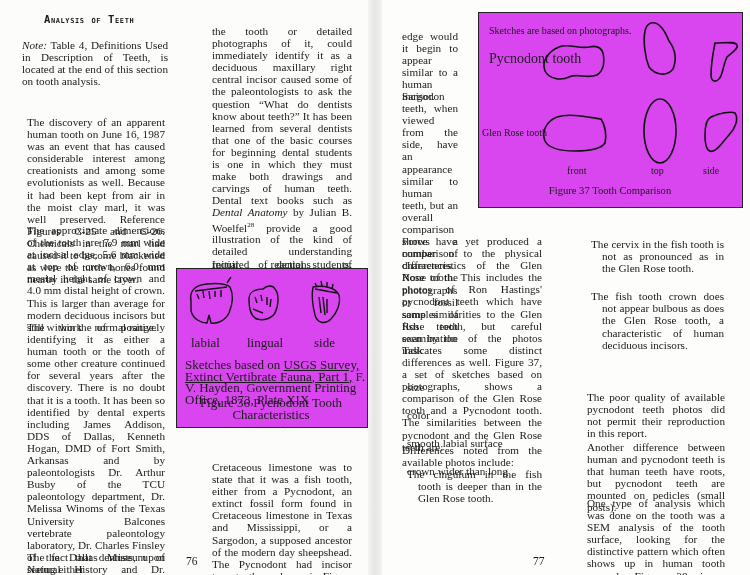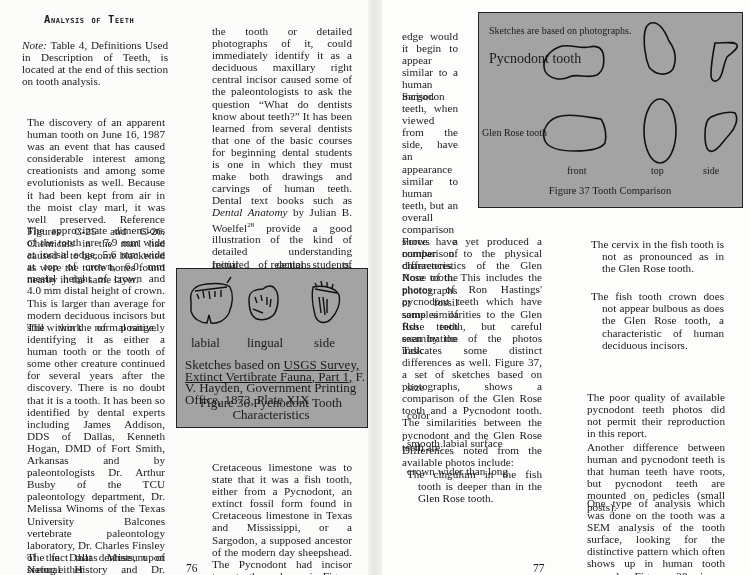--- a/index.html
+++ b/index.html
@@ -19,23 +19,23 @@
   .blk { position: absolute; font-size: 11.2px; line-height: 12.1px; text-align: justify; }
   .blk p { margin: 16px; }
   .heading {
     position: absolute; left: 44px; top: 13px; width: 140px;
     font-family: "DejaVu Sans Mono", "Liberation Mono", monospace;
     font-weight: bold; font-size: 10.5px; letter-spacing: 0.6px;
   }
   .note { left: 22px; top: 39px; width: 146px; }
   .note i { font-style: italic; }
   .ul { text-decoration: underline; }
-  .pgnum { position: absolute; font-size: 11.5px; margin-top: 7px; }
+  .pgnum { position: absolute; font-size: 11.5px; }
   .figbox {
-    position: absolute; border: 1.6px solid #222; background: #a3a3a3;
+    position: absolute; border: 1.6px solid #222; background: #d946ef;
     box-sizing: border-box;
   }
   .figtext { position: absolute; font-size: 13px; line-height: 11.5px; white-space: nowrap; }
   .list-item { margin: 0; padding: 0; }
   .hang { padding-left: 14px; text-indent: -11px; margin-top: 0; }
   svg { position: absolute; overflow: visible; }
 </style>
 </head>
 <body>
 

